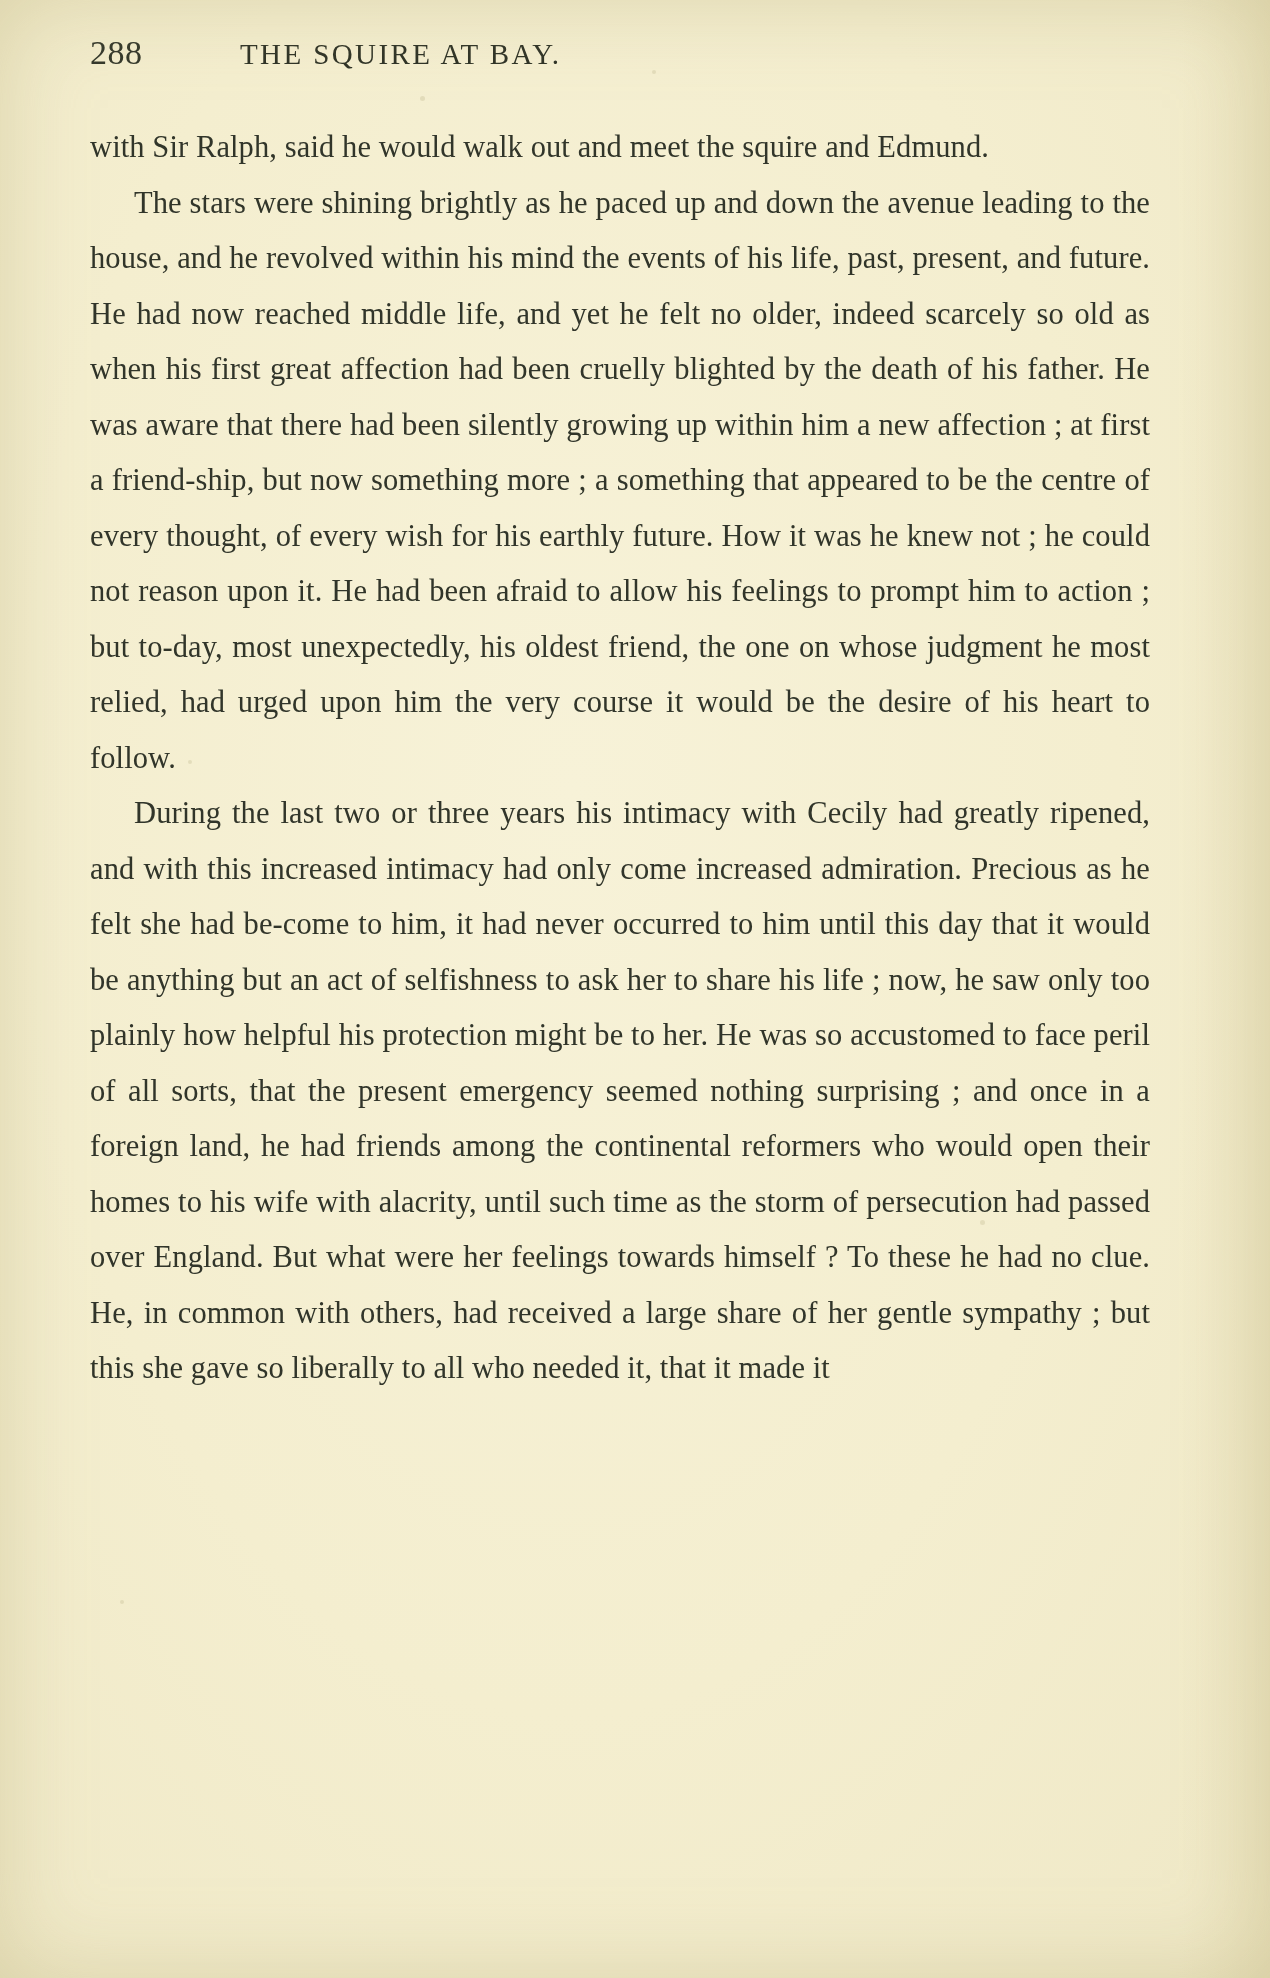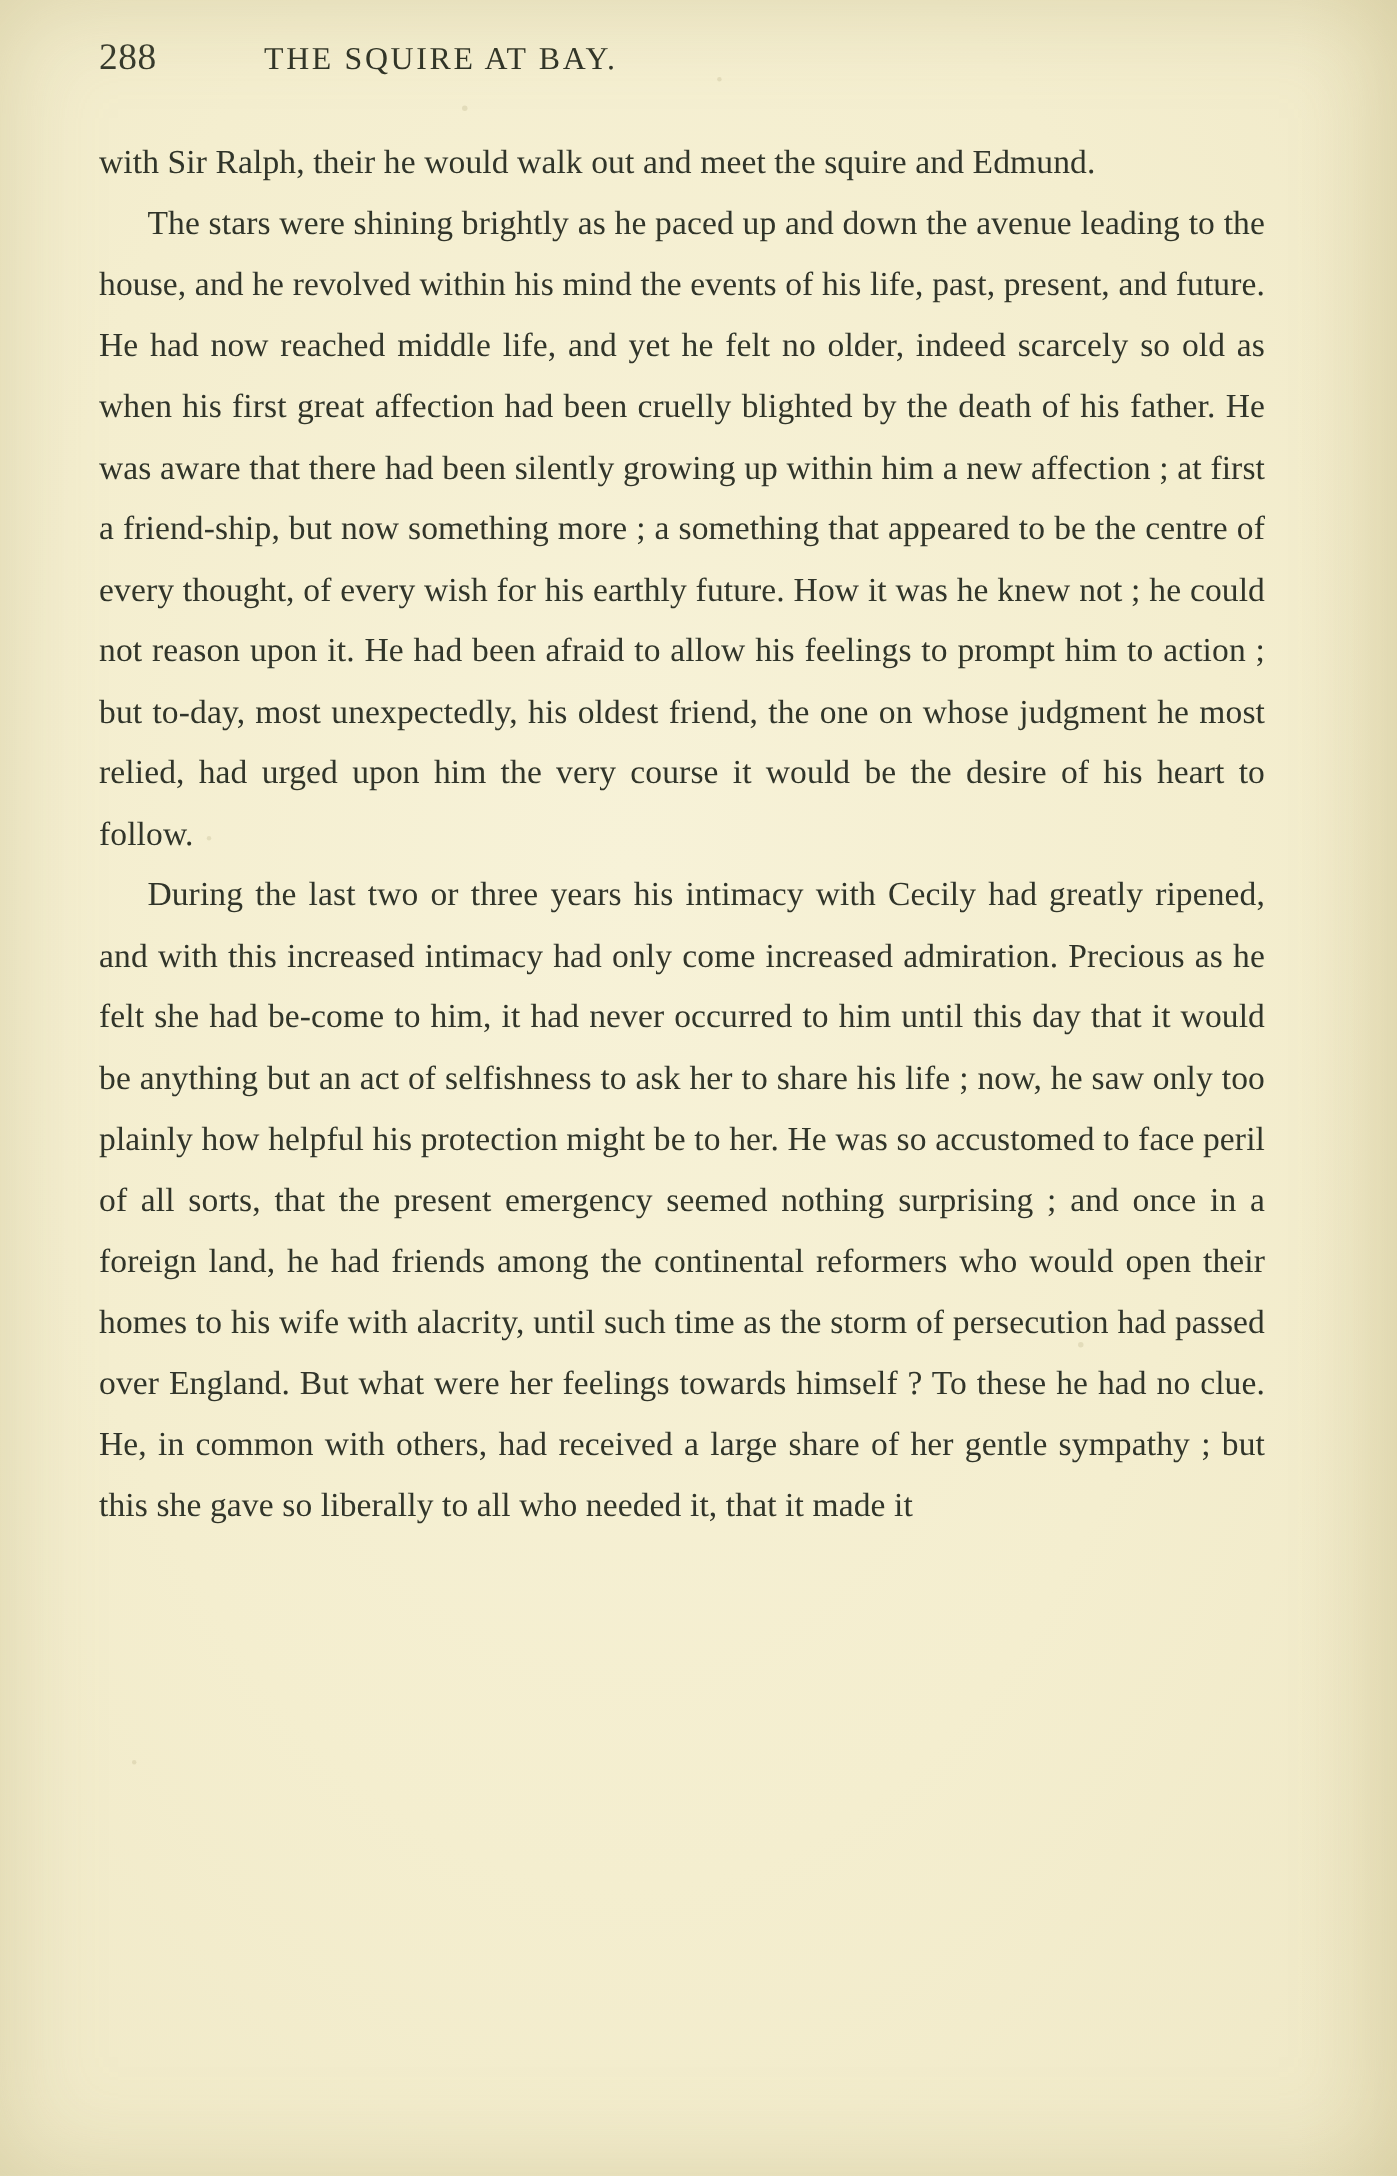--- a/index.html
+++ b/index.html
@@ -93,21 +93,21 @@
 
 <div class="page">
   <div class="page-inner">
 
     <div class="header-row">
       <div class="folio">288</div>
       <div class="running-head">THE SQUIRE AT BAY.</div>
     </div>
 
     <div class="body-text">
-      <p class="para">with Sir Ralph, their he would walk out and meet the squire and Edmund.</p>
+      <p class="para">with Sir Ralph, said he would walk out and meet the squire and Edmund.</p>
       <p class="para indent">The stars were shining brightly as he paced up and down the avenue leading to the house, and he revolved within his mind the events of his life, past, present, and future.  He had now reached middle life, and yet he felt no older, indeed scarcely so old as when his first great affection had been cruelly blighted by the death of his father.  He was aware that there had been silently growing up within him a new affection ; at first a friend-ship, but now something more ; a something that appeared to be the centre of every thought, of every wish for his earthly future.  How it was he knew not ; he could not reason upon it.  He had been afraid to allow his feelings to prompt him to action ; but to-day, most unexpectedly, his oldest friend, the one on whose judgment he most relied, had urged upon him the very course it would be the desire of his heart to follow.</p>
       <p class="para indent">During the last two or three years his intimacy with Cecily had greatly ripened, and with this increased intimacy had only come increased admiration.  Precious as he felt she had be-come to him, it had never occurred to him until this day that it would be anything but an act of selfishness to ask her to share his life ; now, he saw only too plainly how helpful his protection might be to her.  He was so accustomed to face peril of all sorts, that the present emergency seemed nothing surprising ; and once in a foreign land, he had friends among the continental reformers who would open their homes to his wife with alacrity, until such time as the storm of persecution had passed over England.  But what were her feelings towards himself ?  To these he had no clue.  He, in common with others, had received a large share of her gentle sympathy ; but this she gave so liberally to all who needed it, that it made it</p>
     </div>
 
   </div>
 
   <div class="speck" style="left:420px; top:96px; width:5px; height:5px;"></div>
   <div class="speck" style="left:652px; top:70px; width:4px; height:4px;"></div>
   <div class="speck" style="left:188px; top:760px; width:4px; height:4px;"></div>
   <div class="speck" style="left:980px; top:1220px; width:5px; height:5px;"></div>

